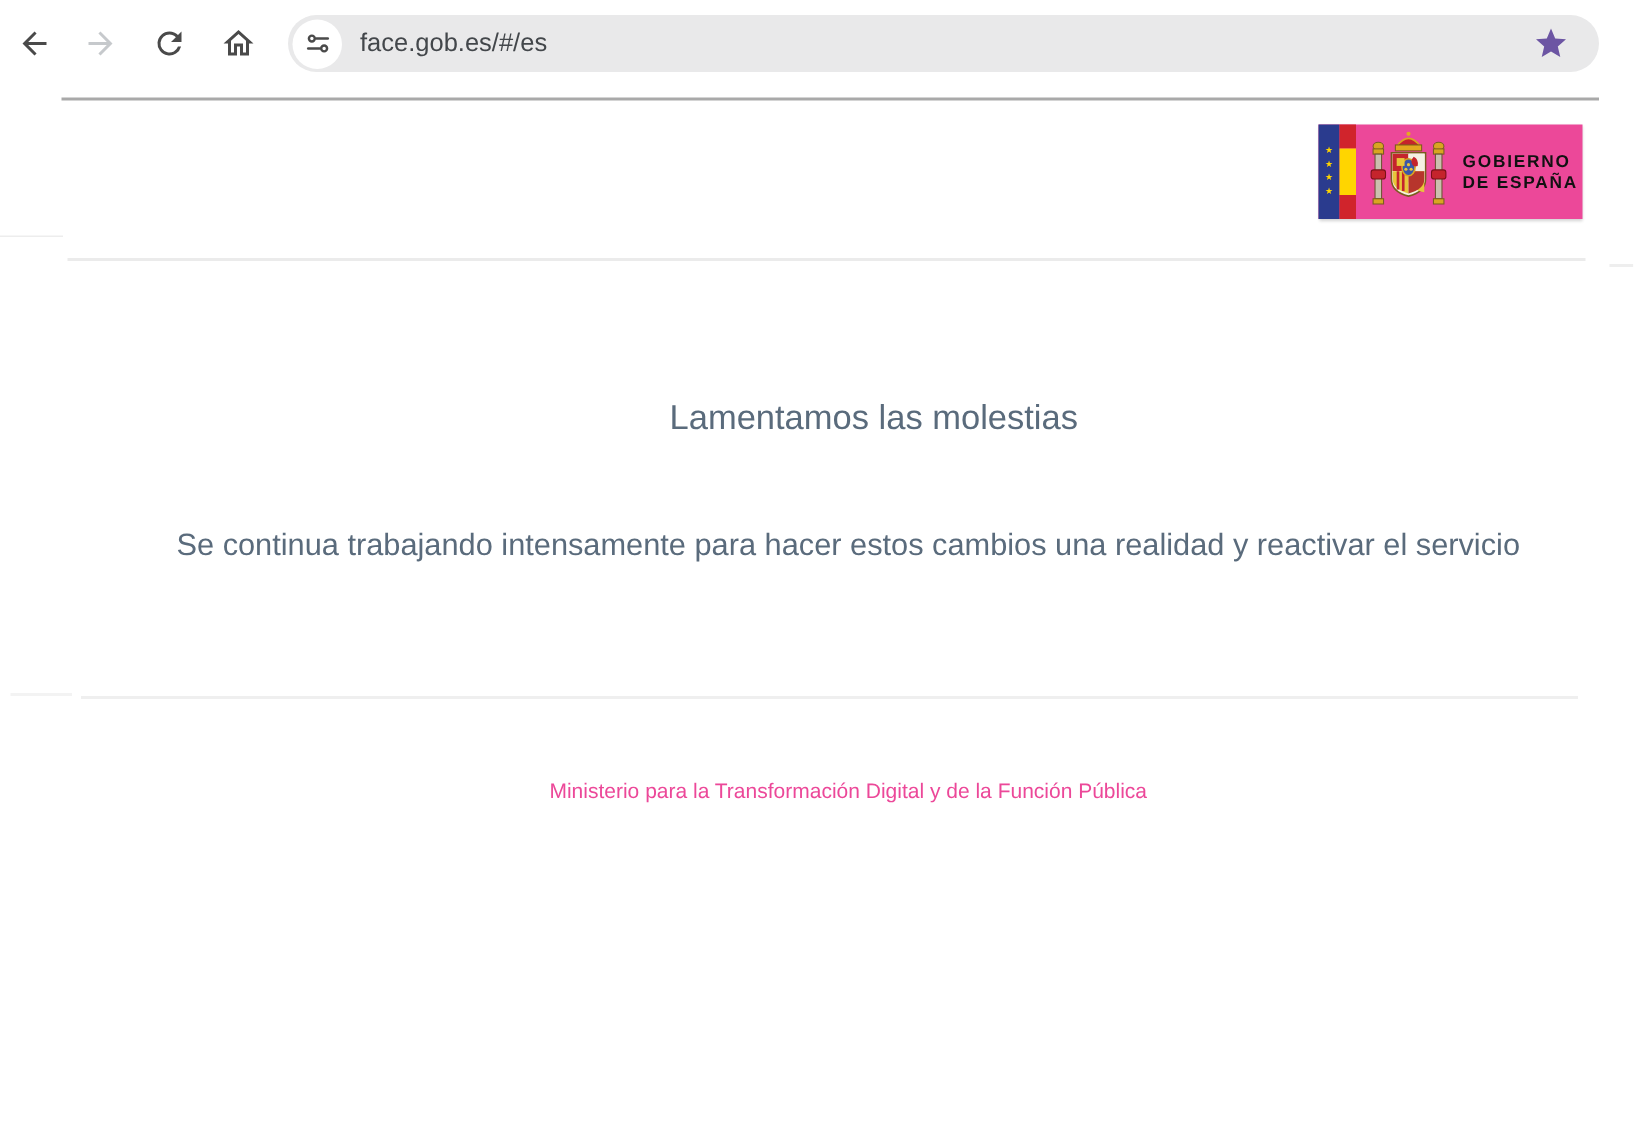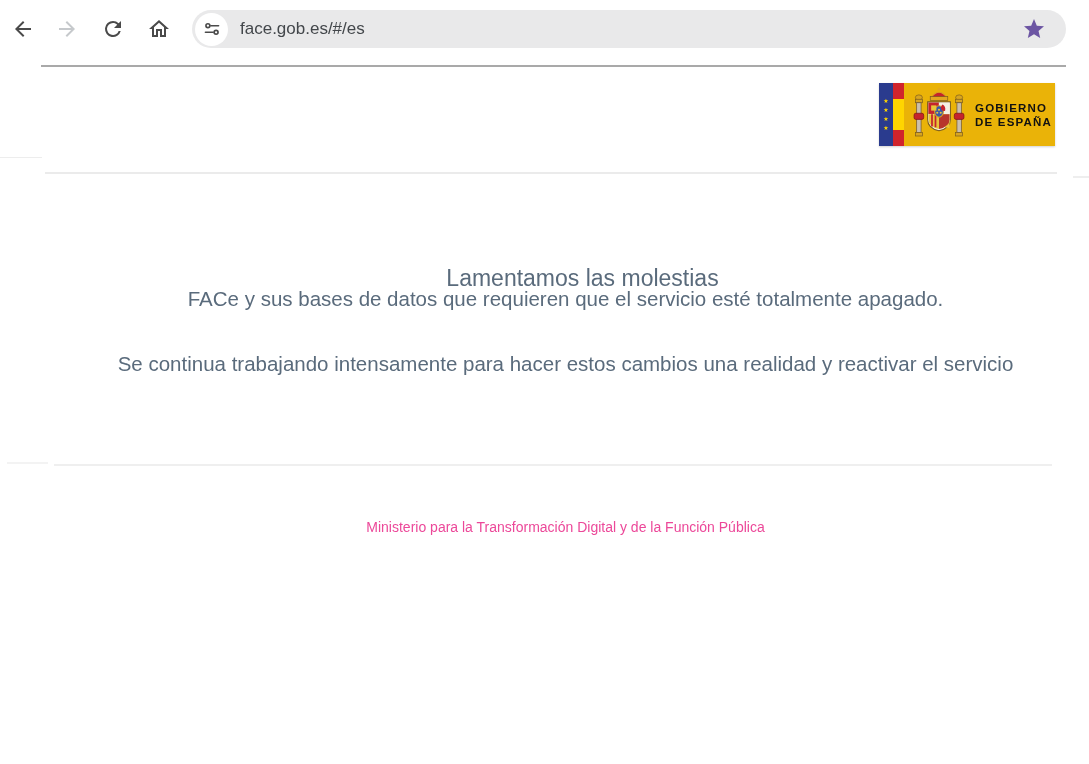--- a/index.html
+++ b/index.html
@@ -21,21 +21,21 @@
   }
   .site-chip{
     width:33px;height:33px;border-radius:50%;background:#ffffff;border:none;
     margin-left:3px;display:flex;align-items:center;justify-content:center;cursor:pointer;flex:0 0 auto;
   }
   .url-text{flex:1;margin-left:12px;font-size:17px;color:#43474b;white-space:nowrap;overflow:hidden;}
   .star-btn{width:24px;height:24px;border:none;background:transparent;padding:0;margin-right:20px;cursor:pointer;flex:0 0 auto;}
   .toolbar-border{position:absolute;left:41px;top:65px;width:1025px;height:2px;background:#a9a9a9;}
   
   .gov-logo{
-    position:absolute;left:879px;top:83px;width:176px;height:63px;background:#eab308;
+    position:absolute;left:879px;top:83px;width:176px;height:63px;background:#ec4899;
     display:flex;align-items:center;box-shadow:0 1px 2px rgba(0,0,0,.18);cursor:pointer;
   }
   .eu-band{width:14px;height:63px;background:#2a3b8e;flex:0 0 auto;display:flex;flex-direction:column;
     align-items:center;justify-content:center;gap:3px;}
   .eu-band span{color:#ffd500;font-size:6px;line-height:6px;}
   .flag-band{width:11px;height:63px;flex:0 0 auto;display:flex;flex-direction:column;}
   .flag-band .r{background:#d0242c;height:16px;}
   .flag-band .y{background:#ffd500;flex:1;}
   .coat{margin-left:8px;flex:0 0 auto;}
   .logo-text{margin-left:9px;font-weight:bold;font-size:11.5px;line-height:14px;letter-spacing:1.2px;color:#111;}
@@ -157,21 +157,20 @@
     </div>
   </div>
 
   <div class="hdr-frag-left"></div>
   <div class="hdr-divider"></div>
   <div class="hdr-frag-right"></div>
 
   <div class="content">
     <h1 class="page-title">Lamentamos las molestias</h1>
     <div class="msg1">
-      <div>FACe y sus bases de datos que requieren que el servicio esté totalmente apagado.</div>
     </div>
     <div class="msg2">Se continua trabajando intensamente para hacer estos cambios una realidad y reactivar el servicio</div>
   </div>
 
   <div class="ftr-frag-left"></div>
   <div class="ftr-divider"></div>
 
   <div class="content">
     <div class="footer-text">Ministerio para la Transformación Digital y de la Función Pública</div>
   </div>

